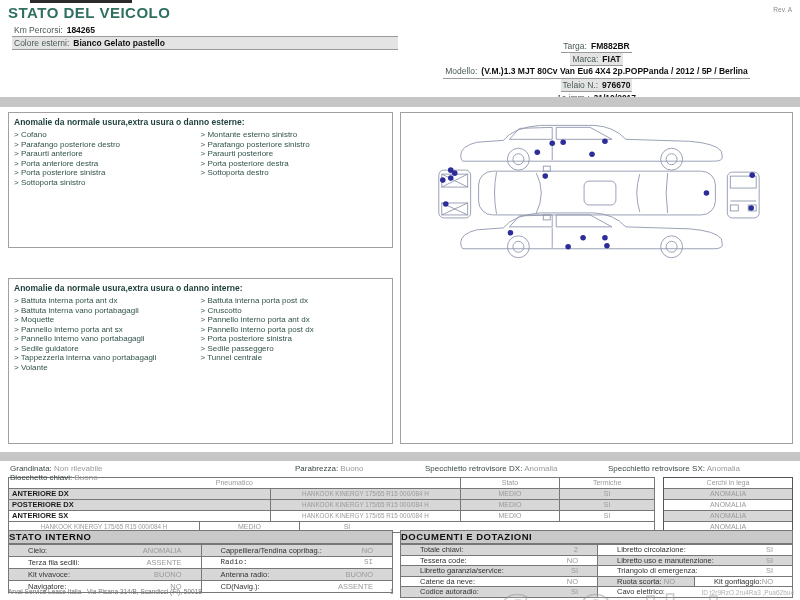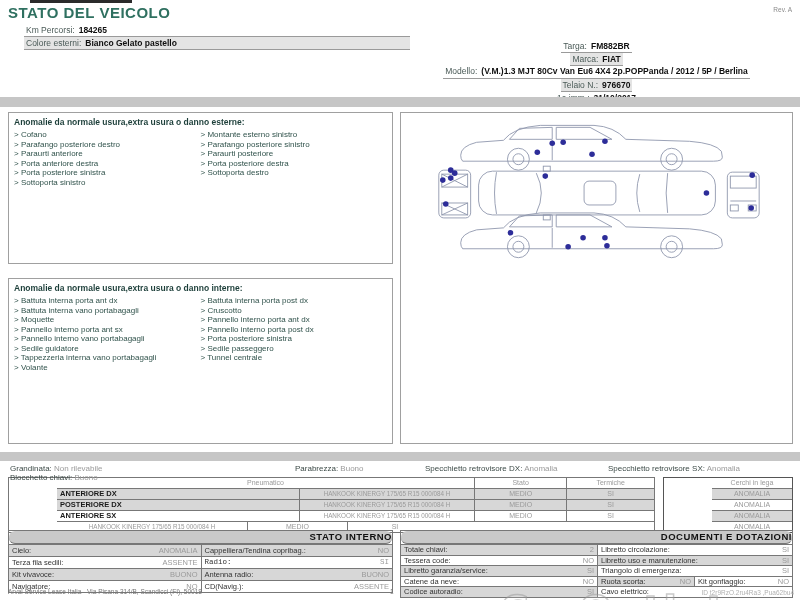--- a/index.html
+++ b/index.html
@@ -33,40 +33,40 @@
   svg{display:block;}
   .carline{stroke:#8f97ad;fill:none;stroke-width:0.9;}
 
   
   .sum-item{font-size:8px;white-space:pre;}
   .sum-l{color:#3c4a47;}
   .sum-v{color:#9a9a9a;}
 
   
   .ttable{box-sizing:border-box;border:1px solid #777;font-size:7px;}
-  .trow{display:flex;border-top:1px solid #777;height:10px;line-height:10px;margin-left:48px;}
+  .trow{display:flex;border-top:1px solid #777;height:10px;line-height:10px;}
   .trow:first-child{border-top:none;}
   .trow.shade{background:#d7d7d7;}
   .tc{box-sizing:border-box;border-left:1px solid #777;overflow:hidden;white-space:nowrap;}
   .tc:first-child{border-left:none;}
   .th{color:#9a9a9a;text-align:center;}
   .tpos{width:262px;font-weight:bold;color:#1a1a1a;padding-left:3px;font-size:7.5px;}
   .tdesc{width:190px;text-align:center;color:#9a9a9a;font-size:6.3px;}
   .tstato{width:100px;text-align:center;color:#9a9a9a;}
   .tterm{width:95px;text-align:center;color:#9a9a9a;}
   .cer-c{width:100%;text-align:center;color:#9a9a9a;}
 
   
   .btable{box-sizing:border-box;border:1px solid #777;font-size:7.5px;}
-  .bhead{height:12px;line-height:12px;text-align:right;font-weight:bold;font-size:9.5px;
-         background:#c9c9c9;color:#111;border-bottom:1px solid #777;letter-spacing:0.5px;border-radius:6px;}
+  .bhead{height:12px;line-height:12px;text-align:left;font-weight:bold;font-size:9.5px;
+         background:#c9c9c9;color:#111;border-bottom:1px solid #777;letter-spacing:0.5px;}
   .brow{display:flex;border-top:1px solid #777;}
   .brow:first-of-type{border-top:none;}
   .kvcell{box-sizing:border-box;display:flex;justify-content:space-between;
-          padding:0 3px;border-left:1px solid #777;overflow:hidden;white-space:nowrap;}
+          padding:0 19px;border-left:1px solid #777;overflow:hidden;white-space:nowrap;}
   .kvcell:first-child{border-left:none;}
   .kvcell .lab{color:#333;}
   .kvcell .val{color:#9a9a9a;}
   .cell-shade{background:#d7d7d7;}
   .si-row{height:11px;line-height:11px;}
   .doc-row{height:9.6px;line-height:9.6px;}
 
   
   .footer-company{left:8px;top:588px;font-size:6.5px;color:#777;}
   .footer-page{left:390px;top:588px;font-size:6.5px;color:#777;}
@@ -77,21 +77,21 @@
 </style>
 </head>
 <body>
 
 <div class="page">
 
   <div class="abs top-smudge"></div>
   <div class="abs page-title">STATO DEL VEICOLO</div>
   <div class="abs rev">Rev. A</div>
 
-  <div class="abs fields" style="left:24px;top:24px;width:386px;" id="left-fields">
+  <div class="abs fields" style="left:12px;top:24px;width:386px;" id="left-fields">
       <div class="frow">
         <span class="kl">Km Percorsi:</span>
         <span class="kb">184265</span>
       </div>
       <div class="frow shade">
         <span class="kl">Colore esterni:</span>
         <span class="kb">Bianco Gelato pastello</span>
       </div>
     </div>
   <div class="abs fields" style="left:400px;top:40px;width:393px;align-items:center;" id="right-fields">
@@ -112,21 +112,21 @@
         <span class="kb">976670</span>
       </div>
       <div class="frow">
         <span class="kl">1a imm.:</span>
         <span class="kb">31/10/2017</span>
       </div>
     </div>
 
   <div class="abs band" style="top:97px;height:10px;"></div>
 
-  <div class="abs box" style="left:8px;top:112px;width:385px;height:152px;">
+  <div class="abs box" style="left:8px;top:112px;width:385px;height:136px;">
     <div class="box-title">Anomalie da normale usura,extra usura o danno esterne:</div>
     <div class="anom-cols">
       <div class="anom-col" id="ext-col1">
           <div class="anom-item">&gt; Cofano</div>
           <div class="anom-item">&gt; Parafango posteriore destro</div>
           <div class="anom-item">&gt; Paraurti anteriore</div>
           <div class="anom-item">&gt; Porta anteriore destra</div>
           <div class="anom-item">&gt; Porta posteriore sinistra</div>
           <div class="anom-item">&gt; Sottoporta sinistro</div>
         </div>

